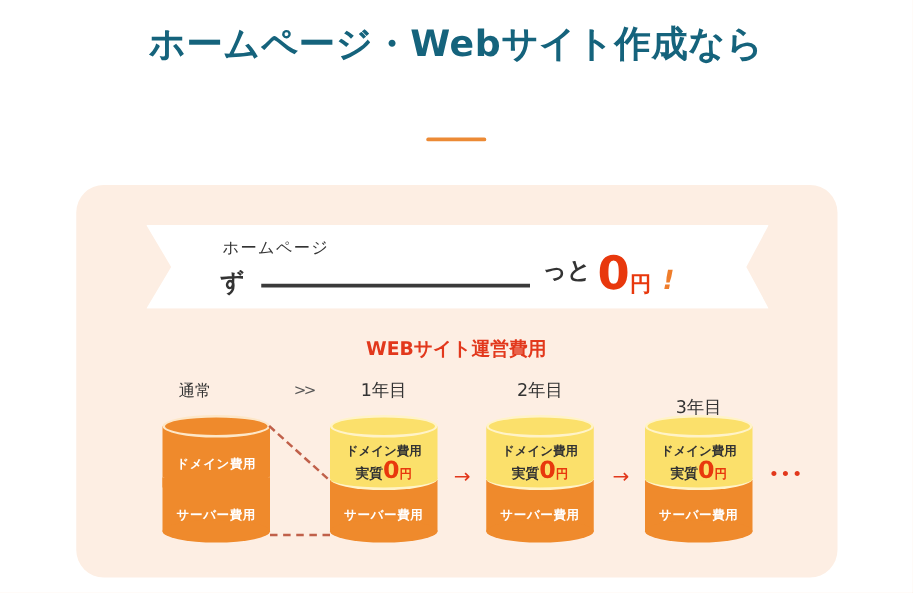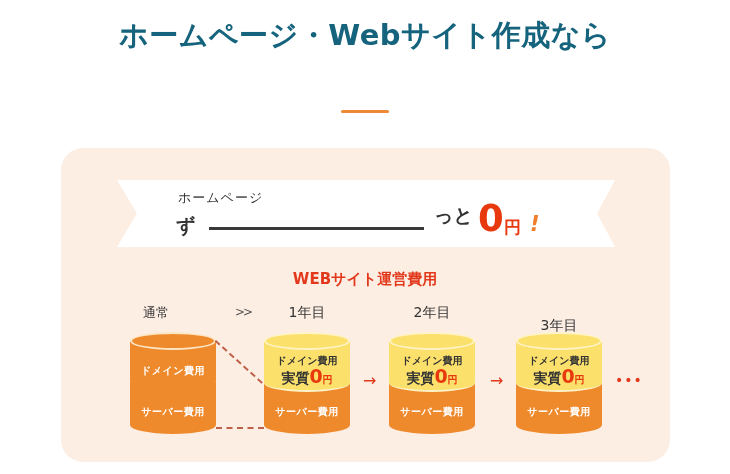--- a/index.html
+++ b/index.html
@@ -69,21 +69,21 @@
 
   .dash {
     position: absolute; border-top: 2px dashed #c0604a; transform-origin: 0 0;
   }
 
   .arrow { position: absolute; font-size: 16px; color: #e2381c; }
   .dots { position: absolute; left: 615px; top: 372px; font-size: 14px; color: #e2381c; letter-spacing: 1px; }
 
   .txt-w { position: absolute; left: 0; width: 86px; text-align: center; color: #fff; font-size: 10px; font-weight: bold; letter-spacing: 0.5px; }
   .txt-d { position: absolute; left: 0; width: 86px; text-align: center; color: #333; font-size: 10px; font-weight: bold; }
-  .jisshitsu { font-size: 14px; color: #333; font-weight: bold; }
+  .jisshitsu { font-size: 11px; color: #333; font-weight: bold; }
   .zero-s { font-size: 19px; color: #e8380d; font-weight: bold; }
   .yen-s { font-size: 10px; color: #e8380d; font-weight: bold; }
 </style>
 </head>
 <body>
 
 <div class="headline">
   <div>ホームページ・Webサイト作成なら</div>
 </div>
 <div class="headline-rule"></div>

